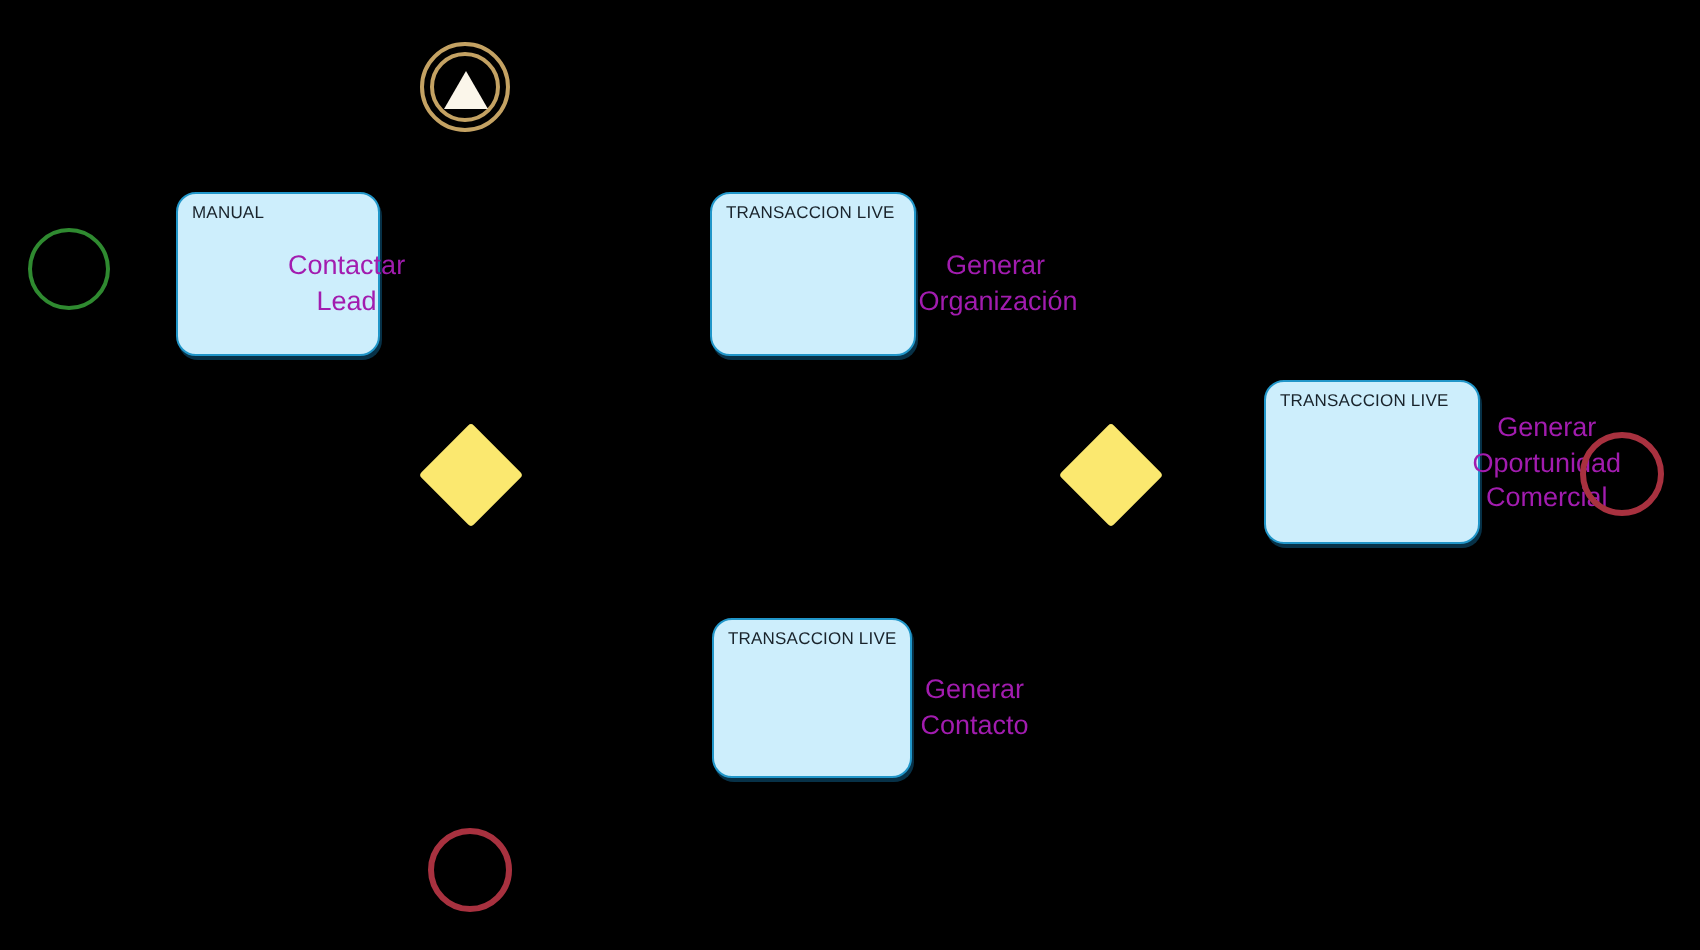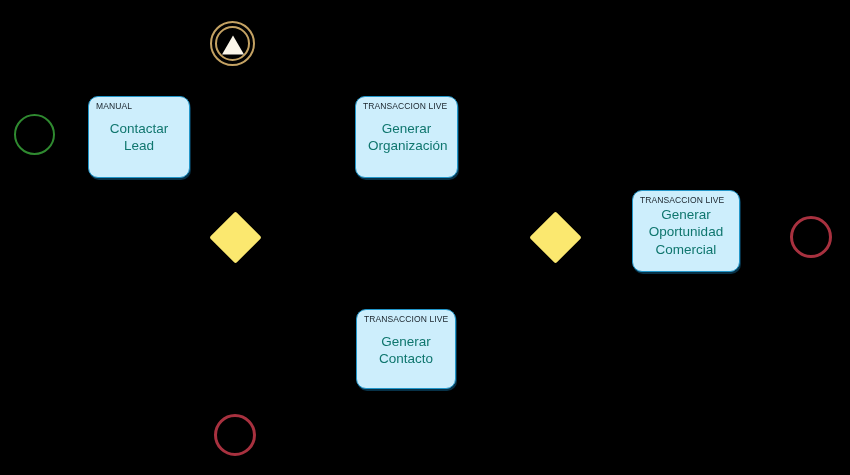--- a/index.html
+++ b/index.html
@@ -18,37 +18,37 @@
 
   
   .task {
     position: absolute;
     box-sizing: border-box;
     background: #cdeefc;
     border: 1.5px solid #2196c9;
     border-radius: 10px;
     box-shadow: 1px 2px 0 rgba(13, 90, 130, 0.55);
     display: flex;
-    flex-direction: column;
+    flex-direction: row;
     align-items: center;
   }
   .task-type {
     align-self: flex-start;
     margin: 5px 0 0 7px;
     font-size: 8.5px;
     letter-spacing: 0.1px;
     color: #19232b;
     line-height: 1;
     white-space: nowrap;
   }
   .task-label {
     width: 100%;
     text-align: center;
     font-size: 13.5px;
-    color: #0f766e;
+    color: #a21caf;
     line-height: 1.3;
     padding: 0 12px;
     box-sizing: border-box;
     white-space: pre-line;
   }
   .task.spaced .task-label { margin-top: 9px; }
   .task.tight .task-label { margin-top: 1px; }
 
   
   .event {

